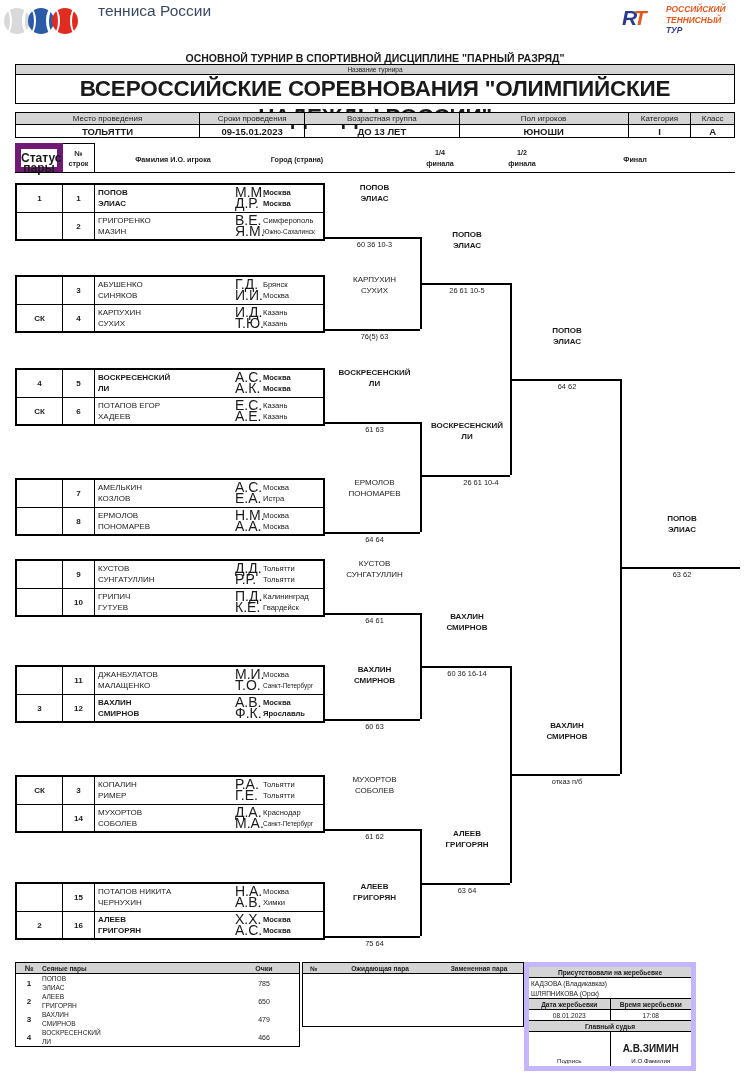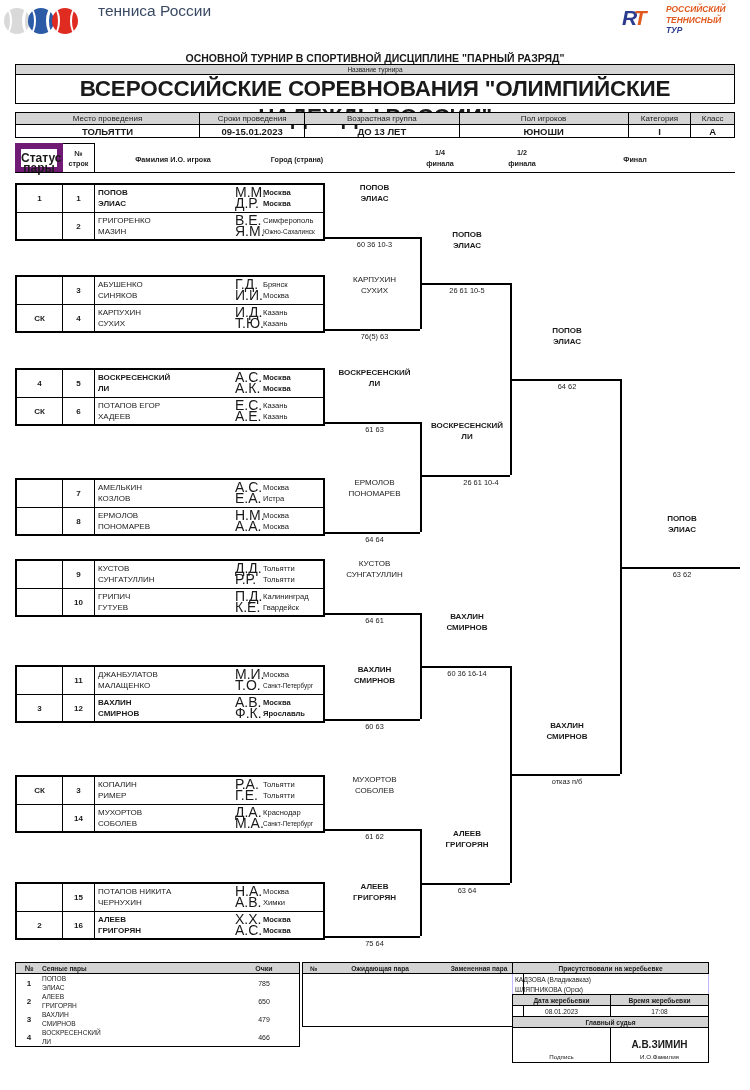--- a/index.html
+++ b/index.html
@@ -85,21 +85,21 @@
   #seed-tbl th,#seed-tbl td{border:none;padding:0;}
   #seed-tbl thead td{background:#d4d4d4;font-weight:bold;height:10px;font-size:6.6px;border-bottom:1px solid #000;}
   #seed-tbl td.num{width:26px;text-align:center;font-weight:bold;font-size:8px;}
   #seed-tbl td.nm{font-size:6.6px;line-height:9px;}
   #seed-tbl td.pts{width:70px;text-align:center;font-size:7px;}
 
   #wait-tbl{position:absolute;left:302px;top:962px;width:222px;border:1px solid #000;border-collapse:collapse;font-size:6.6px;}
   #wait-tbl td{border:none;padding:0;}
   #wait-tbl thead td{background:#d4d4d4;font-weight:bold;height:10px;border-bottom:1px solid #000;text-align:center;}
 
-  #draw-tbl{position:absolute;left:512px;top:962px;width:197px;border:1px solid #c4b5fd;border-collapse:collapse;font-size:6.6px;}
+  #draw-tbl{position:absolute;left:524px;top:962px;width:172px;border:5px solid #c4b5fd;border-collapse:collapse;font-size:6.6px;}
   #draw-tbl td{border:1px solid #000;padding:0 2px;}
   #draw-tbl td.hd{background:#d4d4d4;font-weight:bold;text-align:center;height:10px;}
   #draw-tbl td.nmrow{height:10px;text-align:left;border:none;font-size:6.6px;}
   #draw-tbl td.val{text-align:center;height:10px;font-size:6.6px;}
   #draw-tbl td.sig{height:32px;vertical-align:bottom;text-align:center;font-size:6.2px;padding-bottom:2px;}
   #draw-tbl .jname{font-size:10px;font-weight:bold;display:block;margin-bottom:3px;}
 </style>
 </head>
 <body>
 

